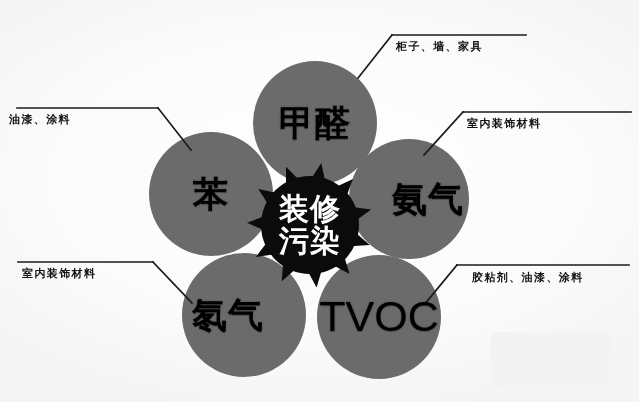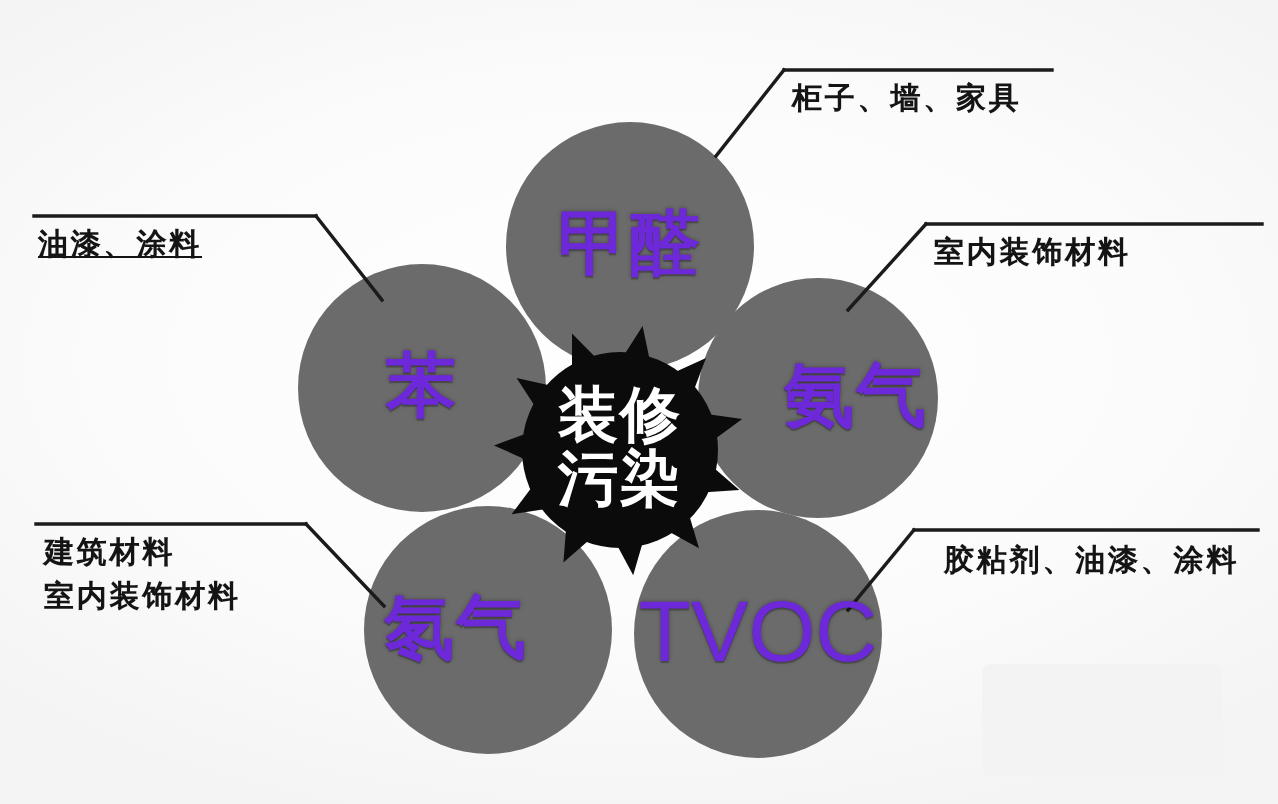--- a/index.html
+++ b/index.html
@@ -43,21 +43,21 @@
     height: 402px;
   }
 
   .node-circle { fill: #6b6b6b; }
   .star-shape  { fill: #0b0b0b; }
   .lead-line   { stroke: #1b1b1b; stroke-width: 1.7; fill: none; stroke-linecap: square; }
 
   
   .node-label {
     position: absolute;
-    color: #6d28d9;
+    color: #000000;
     font-weight: 700;
     text-align: right;
     line-height: 1.05;
     letter-spacing: 1px;
     white-space: nowrap;
     transform: translate(-50%, -50%);
     text-shadow:
       0 0 2px rgba(0,0,0,.35),
       0 1px 0 rgba(0,0,0,.22);
     pointer-events: none;
@@ -79,25 +79,26 @@
     letter-spacing: 1px;
     transform: translate(-50%, -50%);
     white-space: nowrap;
     pointer-events: none;
   }
   .center-label .ln { display: block; }
 
   .callout {
     position: absolute;
     color: #141414;
-    font-size: 15px;
+    font-size: 11px;
     font-weight: 700;
     line-height: 1.45;
     letter-spacing: 1.4px;
     white-space: nowrap;
+    text-align: right;
   }
   .callout .ln { display: block; }
 </style>
 </head>
 <body>
 
 <div id="canvas">
 
   <div class="bg-wash"></div>
   <div class="bg-smudge"></div>
@@ -135,31 +136,30 @@
       <div class="node-label cjk" style="left: 228px; top: 315px;">氡气</div>
       <div class="node-label latin" style="left: 379px; top: 317px;">TVOC</div>
     </div>
   <div id="center-label-layer">
       <div class="center-label" style="left: 310px; top: 225px; color: rgb(255, 255, 255);">
         <span class="ln">装修</span>
         <span class="ln">污染</span>
       </div>
     </div>
   <div id="callout-layer">
-      <div class="callout" style="left: 19px; top: 112px; text-decoration: underline;">
+      <div class="callout" style="left: 9px; top: 112px;">
         <span class="ln">油漆、涂料</span>
       </div>
       <div class="callout" style="left: 396px; top: 39px;">
         <span class="ln">柜子、墙、家具</span>
       </div>
       <div class="callout" style="left: 467px; top: 116px;">
         <span class="ln">室内装饰材料</span>
       </div>
       <div class="callout" style="left: 22px; top: 266px;">
-        <span class="ln">建筑材料</span>
         <span class="ln">室内装饰材料</span>
       </div>
       <div class="callout" style="left: 460px; top: 270px; margin-left: 12px;">
         <span class="ln">胶粘剂、油漆、涂料</span>
       </div>
     </div>
 
 </div>
 
 </body></html>

